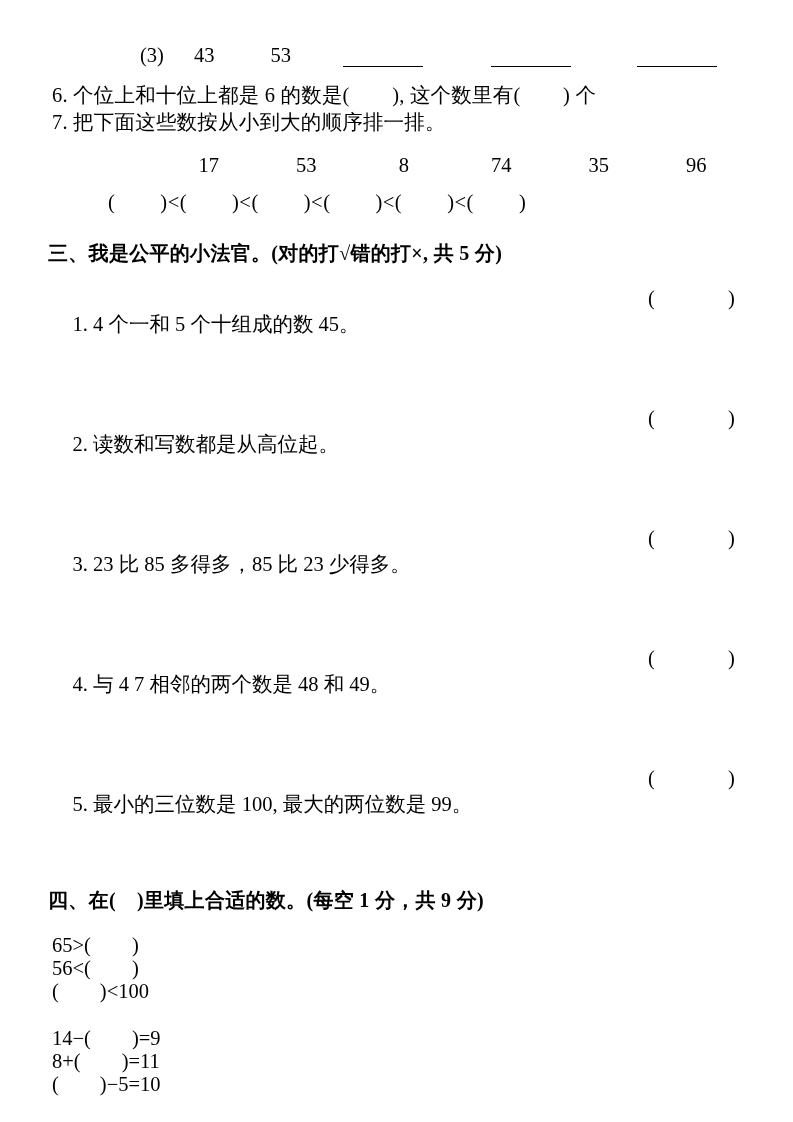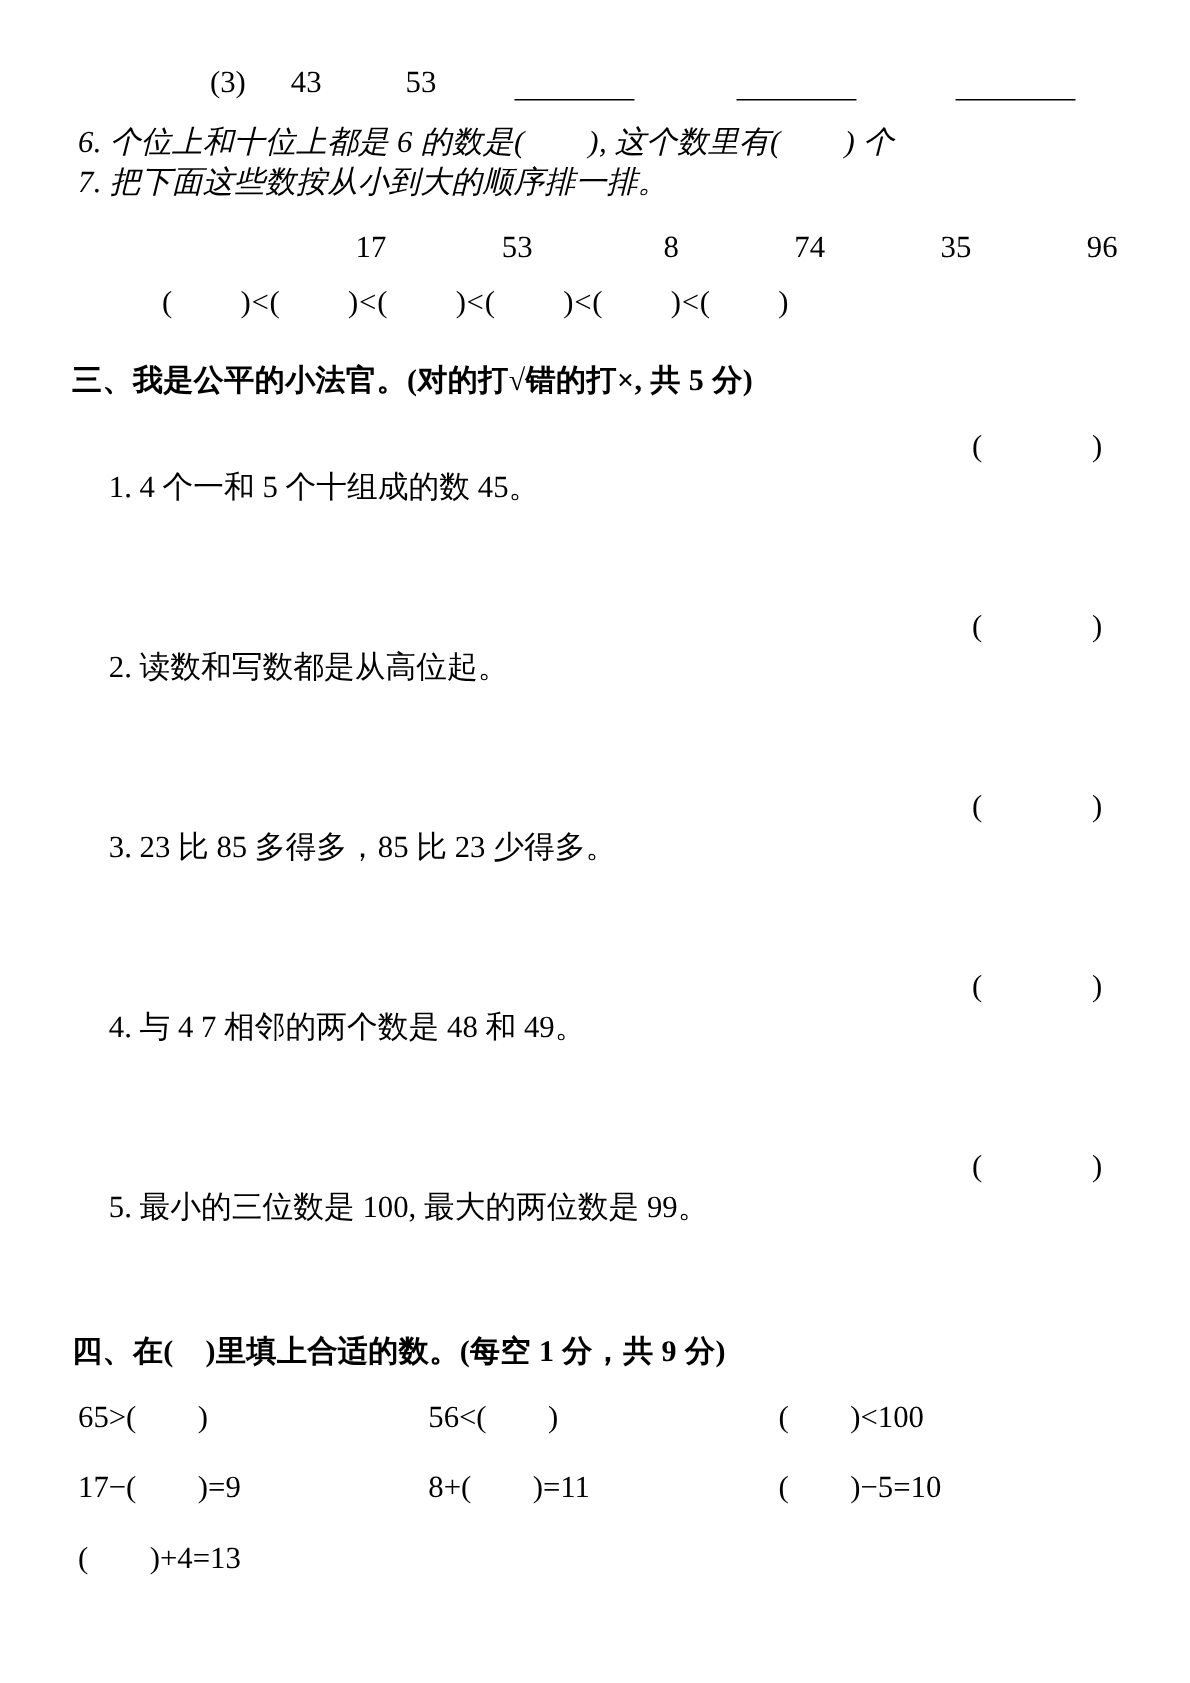--- a/index.html
+++ b/index.html
@@ -26,21 +26,20 @@
   
   .line {
     font-size: 20.5px;
     line-height: 1.0;
     white-space: pre;
     letter-spacing: 0.2px;
   }
   .q-line {
     margin: 0 0 22px 0;
     padding-left: 4px;
-    font-style: italic;
   }
   .heading {
     font-weight: bold;
     font-size: 20px;
     margin: 0 0 20px 0;
     letter-spacing: 0.3px;
     white-space: pre;
   }
   .blank-underline {
     display: inline-block;
@@ -69,21 +68,21 @@
   .q6b { margin-bottom: 24px; padding-left: 28px; }
 
   
   .numrow {
     font-size: 20.5px;
     display: flex;
     margin: 0 0 14px 0;
     padding-left: 112px;
     white-space: pre;
   }
-  .numrow span { width: 101px; display: inline-block; text-align: right; }
+  .numrow span { width: 101px; display: inline-block; text-align: center; }
   .cmprow {
     font-size: 20.5px;
     margin: 0 0 26px 0;
     padding-left: 60px;
     white-space: pre;
     letter-spacing: 0.5px;
   }
 
   
   .tf-row {
@@ -100,20 +99,21 @@
     letter-spacing: 2px;
   }
 
   
   .four-row {
     display: flex;
     font-size: 20.5px;
     margin: 0 0 24px 0;
     padding-left: 4px;
     white-space: pre;
+    flex-direction: column;
   }
   .four-row .c1 { width: 248px; }
   .four-row .c2 { width: 248px; }
   .four-row .c3 { width: 240px; }
 </style>
 </head>
 <body>
 
 <div class="page">
 
@@ -163,21 +163,21 @@
   </div>
 
   <div class="heading">四、在(    )里填上合适的数。(每空 1 分，共 9 分)</div>
 
   <div class="four-row">
     <span class="c1">65&gt;(        )</span>
     <span class="c2">56&lt;(        )</span>
     <span class="c3">(        )&lt;100</span>
   </div>
   <div class="four-row">
-    <span class="c1">17−(        )=9</span>
+    <span class="c1">14−(        )=9</span>
     <span class="c2">8+(        )=11</span>
     <span class="c3">(        )−5=10</span>
   </div>
   <div class="four-row">
     <span class="c2">(        )+4=13</span>
   </div>
 
 </div>
 
 </body></html>

